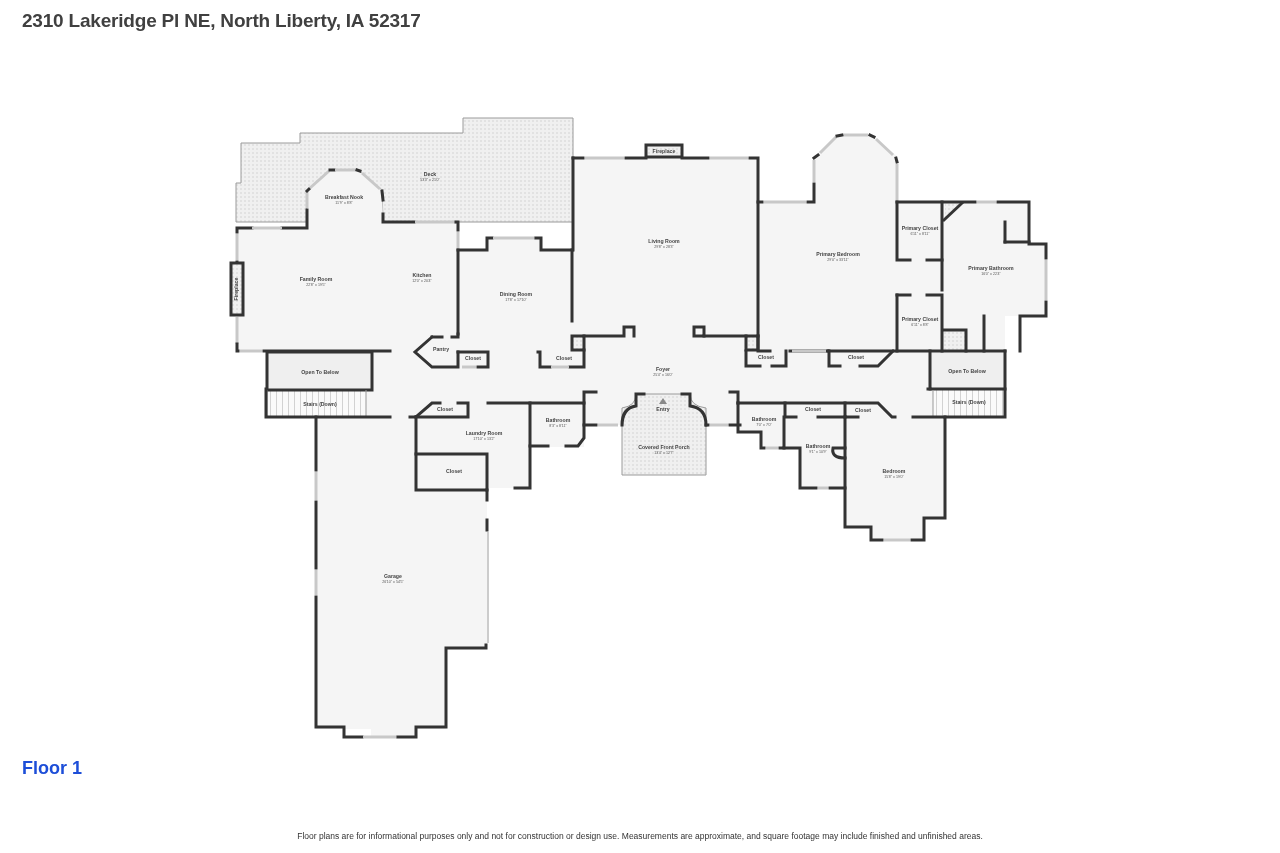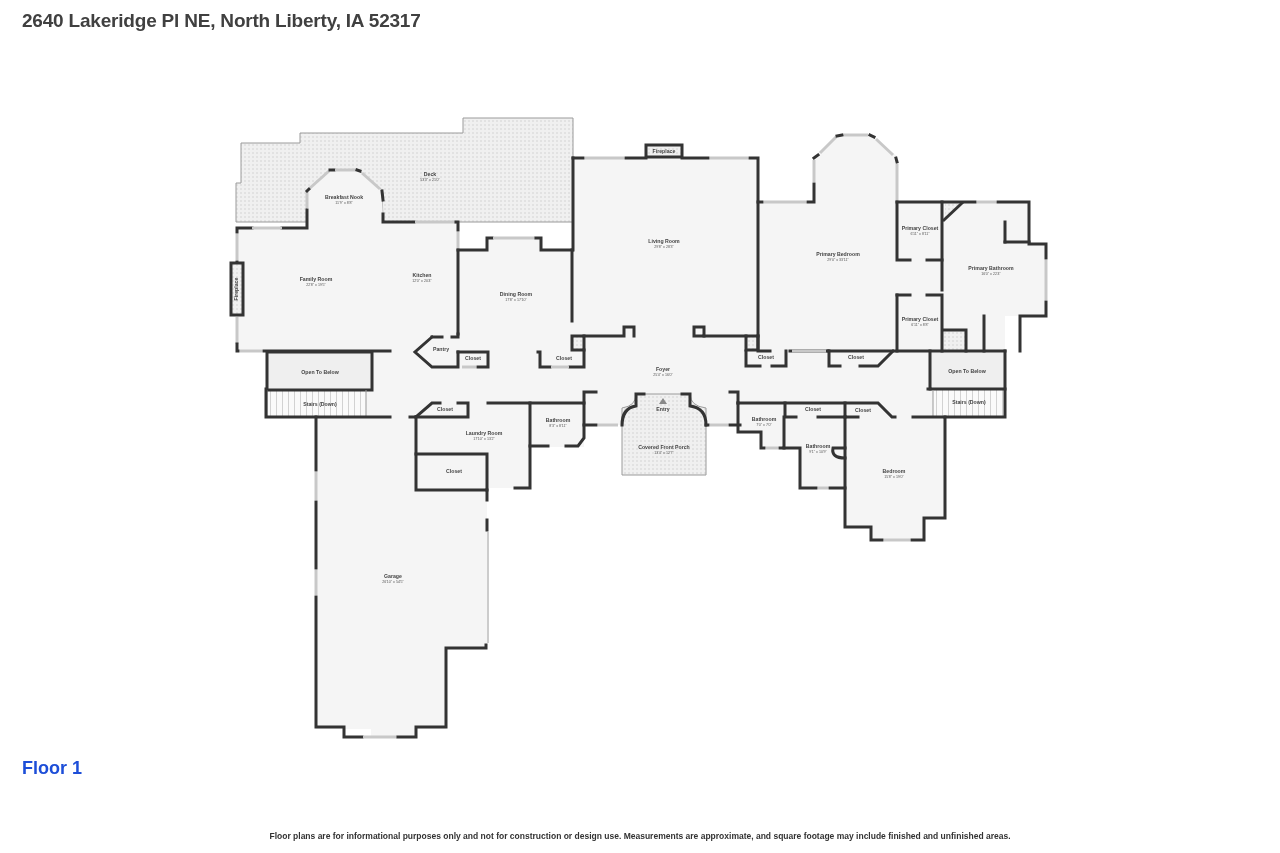--- a/index.html
+++ b/index.html
@@ -1,30 +1,30 @@
 <!DOCTYPE html>
 <html><head>
 <meta charset="utf-8">
 <style>
   html,body{margin:0;padding:0;background:#ffffff;}
   body{width:1280px;height:853px;position:relative;overflow:hidden;font-family:"Liberation Sans","DejaVu Sans",sans-serif;color:#3a3a3a;}
   .title{position:absolute;left:22px;top:10px;font-size:19px;font-weight:bold;color:#404040;letter-spacing:-0.2px;}
   .floor-label{position:absolute;left:22px;top:758px;font-size:18px;font-weight:bold;color:#1d4ed8;}
-  .disclaimer{position:absolute;left:0;width:1280px;top:831px;text-align:center;font-size:8.5px;font-weight:bold;color:#333;}
+  .disclaimer{position:absolute;left:0;width:1280px;top:831px;text-align:center;font-size:8.5px;font-weight:normal;color:#333;}
   svg{position:absolute;left:0;top:0;}
   .wall{fill:none;stroke:#333;stroke-width:3;stroke-linejoin:miter;stroke-linecap:square;}
   .thin{fill:none;stroke:#999;stroke-width:1;}
   .win{stroke:#c8c8c8;stroke-width:3;}
   .rn{font-family:"Liberation Sans","DejaVu Sans",sans-serif;font-size:5.2px;font-weight:bold;fill:#444;text-anchor:middle;}
   .rd{font-family:"Liberation Sans","DejaVu Sans",sans-serif;font-size:3.6px;fill:#555;text-anchor:middle;}
 </style>
 </head>
 <body>
 
-<div class="title">2640 Lakeridge Pl NE, North Liberty, IA 52317</div>
+<div class="title">2310 Lakeridge Pl NE, North Liberty, IA 52317</div>
 
 <svg width="1280" height="853" viewBox="0 0 1280 853">
   <defs>
     <pattern id="hatch" width="4" height="4" patternUnits="userSpaceOnUse">
       <rect width="4" height="4" fill="#f0f0f0"></rect>
       <rect x="0" y="0" width="2" height="2" fill="#e2e2e2"></rect>
     </pattern>
     <pattern id="stairs" width="6" height="26" patternUnits="userSpaceOnUse">
       <rect width="6" height="26" fill="#fafafa"></rect>
       <line x1="0.5" y1="0" x2="0.5" y2="26" stroke="#c8c8c8" stroke-width="0.8"></line>

